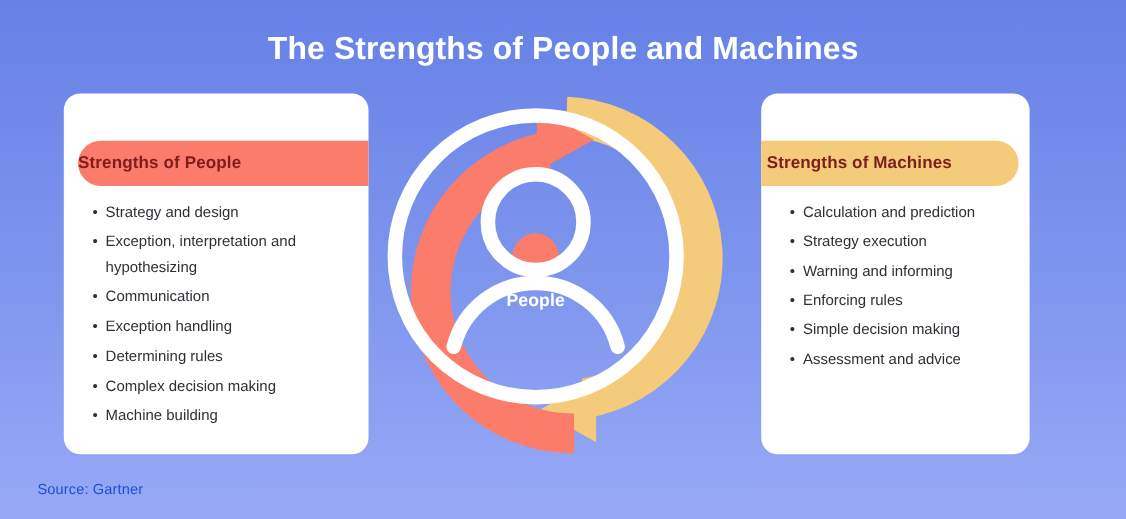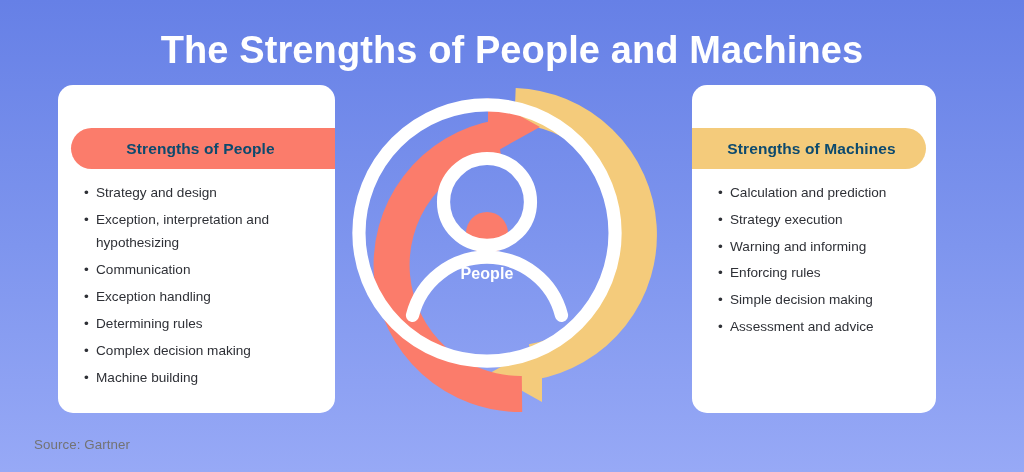--- a/index.html
+++ b/index.html
@@ -23,21 +23,21 @@
   }
 
   
   .title {
     position: absolute;
     top: 29px;
     left: 0;
     width: 1024px;
     text-align: center;
     color: #ffffff;
-    font-size: 38px;
+    font-size: 29px;
     font-weight: bold;
     letter-spacing: 0.1px;
   }
 
   
   .card {
     position: absolute;
     background: #ffffff;
     border-radius: 15px;
     overflow: hidden;
@@ -54,22 +54,21 @@
     width: 244px;
     height: 328px;
   }
 
   .pill {
     position: absolute;
     top: 43px;
     height: 41px;
     display: flex;
     align-items: center;
-    justify-content: center;
-    color: #0c4a6e;
+    color: #7f1d1d;
     font-size: 15.5px;
     font-weight: bold;
     letter-spacing: 0.1px;
     box-sizing: border-box;
   }
   .pill.people {
     left: 13px;
     right: -1px;
     background: #fb7c6b;
     border-radius: 21px 0 0 21px;
@@ -153,21 +152,21 @@
     font-size: 16px;
     font-weight: bold;
     letter-spacing: 0.1px;
   }
 
   
   .source {
     position: absolute;
     left: 34px;
     top: 437px;
-    color: #737373;
+    color: #1d4ed8;
     font-size: 13.3px;
     letter-spacing: 0.1px;
   }
 </style>
 </head>
 <body>
 
 <div class="stage">
 
   <div class="title">The Strengths of People and Machines</div>

